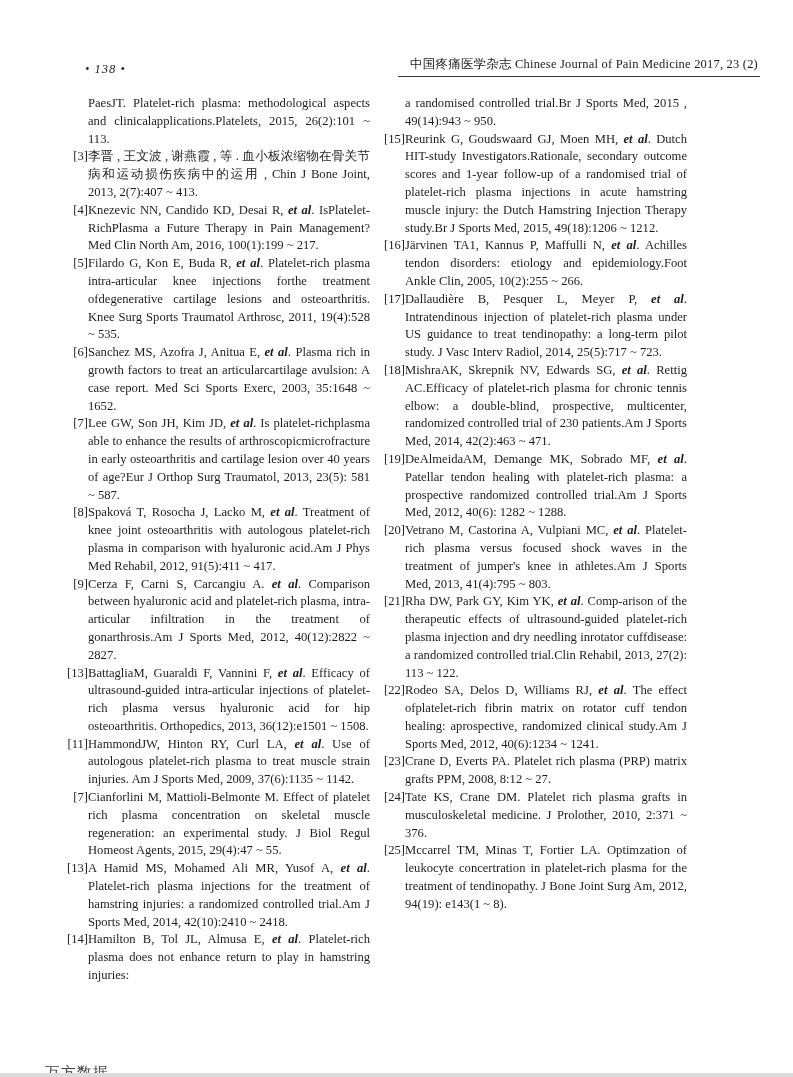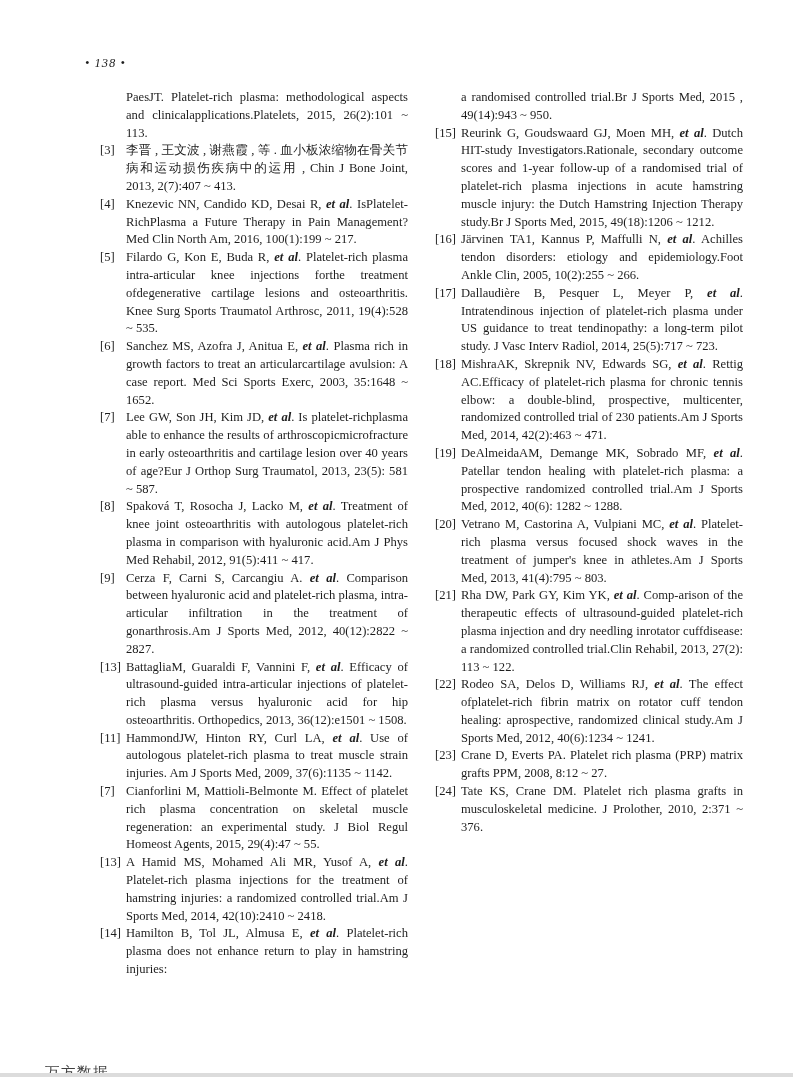--- a/index.html
+++ b/index.html
@@ -20,31 +20,31 @@
   }
   .page-num { letter-spacing: 1px; white-space: nowrap; font-style: italic; }
   .journal-cite {
     border-bottom: 1px solid #3a3a3a;
     padding: 0 2px 3px 12px;
     white-space: nowrap;
     letter-spacing: 0.2px;
   }
   .content {
     display: flex;
-    gap: 27px;
-    padding: 18px 0 0 100px;
+    gap: 9px;
+    padding: 18px 0 0 62px;
   }
   .col {
     width: 308px;
     font-size: 12.6px;
     line-height: 17.8px;
     text-align: justify;
   }
   .ref-row { display: flex; }
-  .ref-num { flex: 0 0 26px; text-align: left; }
+  .ref-num { flex: 0 0 26px; text-align: right; }
   .ref-text { flex: 1; }
   .ref-text i { font-style: italic; font-weight: bold; }
   .footer-watermark {
     position: absolute;
     left: 45px; top: 1043px;
     font-family: "Liberation Sans", sans-serif;
     font-size: 14.5px;
     color: #3f3f3f;
     letter-spacing: 1.5px;
     margin-top: 20px;
@@ -54,20 +54,21 @@
     left: 0; bottom: 0;
     width: 793px; height: 4px;
     background: #dcdcdc;
   }
 </style>
 </head>
 <body>
 
 <div class="page-header">
   <span class="page-num">• 138 •</span>
+  <span class="journal-cite">中国疼痛医学杂志 Chinese Journal of Pain Medicine 2017, 23 (2)</span>
 </div>
 
 <div class="content">
   <div class="col">
   <div class="ref-row">
     <span class="ref-num"></span>
     <span class="ref-text">PaesJT. Platelet-rich plasma: methodological aspects and clinicalapplications.Platelets, 2015, 26(2):101 ~ 113.</span>
   </div>
 
   <div class="ref-row">
@@ -179,17 +180,21 @@
   <div class="ref-row">
     <span class="ref-num">[23]</span>
     <span class="ref-text">Crane D, Everts PA. Platelet rich plasma (PRP) matrix grafts PPM, 2008, 8:12 ~ 27.</span>
   </div>
 
   <div class="ref-row">
     <span class="ref-num">[24]</span>
     <span class="ref-text">Tate KS, Crane DM. Platelet rich plasma grafts in musculoskeletal medicine. J Prolother, 2010, 2:371 ~ 376.</span>
   </div>
 
+  <div class="ref-row">
+    <span class="ref-num">[25]</span>
+    <span class="ref-text">Mccarrel TM, Minas T, Fortier LA. Optimzation of leukocyte concertration in platelet-rich plasma for the treatment of tendinopathy. J Bone Joint Surg Am, 2012, 94(19): e143(1 ~ 8).</span>
+  </div>
 </div>
 </div>
 
 <div class="footer-watermark">万方数据</div>
 <div class="bottom-edge"></div>
 
 </body></html>

